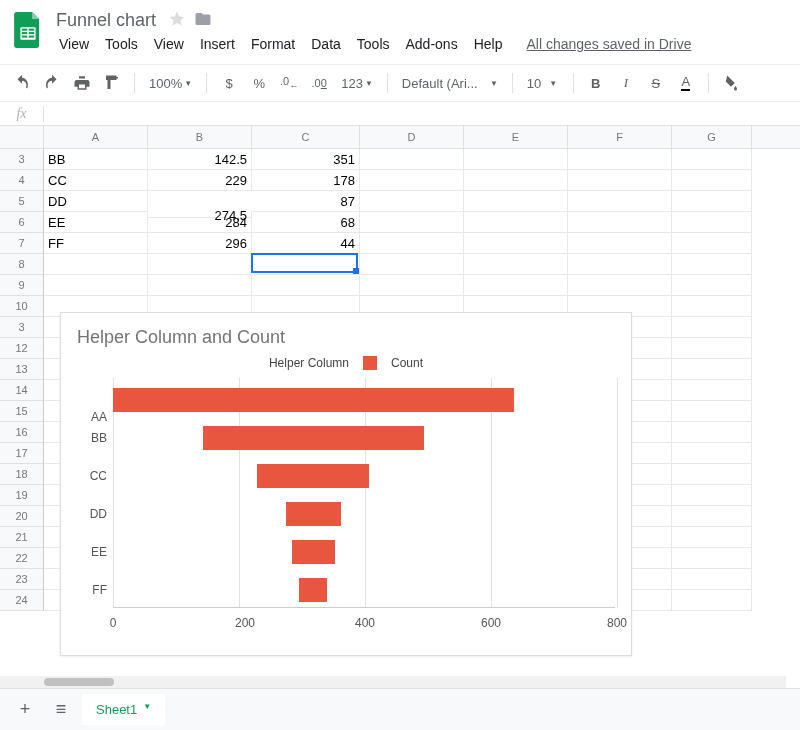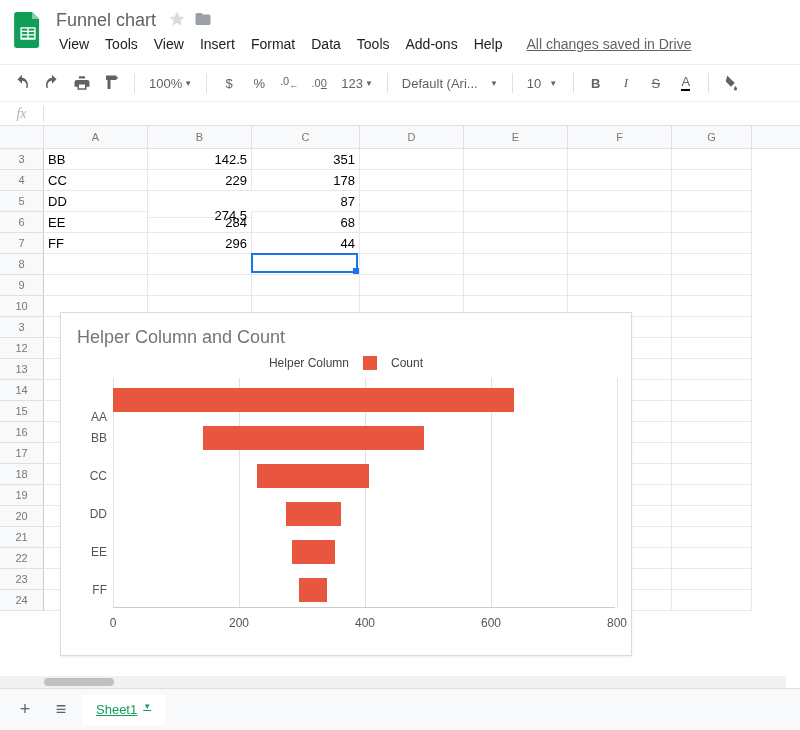--- a/index.html
+++ b/index.html
@@ -87,21 +87,21 @@
   .chart-plot { position: relative; margin: 0 16px 10px 16px; }
   .y-label { position: absolute; font-size: 12px; color: #555; text-align: right; width: 30px; transform: translateY(-50%); }
   .plot-area { position: absolute; left: 36px; right: 0; top: 0; bottom: 22px; }
   .gridline { position: absolute; top: 0; bottom: 0; width: 1px; background: #e0e0e0; }
   .axis-line { position: absolute; left: 0; right: 0; bottom: 0; height: 1px; background: #ccc; }
   .bar { position: absolute; height: 24px; background: #e8563f; }
   .x-label { position: absolute; bottom: 0; font-size: 12px; color: #555; transform: translateX(-50%); }
   
   .bottombar { position: absolute; bottom: 0; left: 0; right: 0; height: 42px; border-top: 1px solid #e0e0e0; display: flex; align-items: center; gap: 6px; padding: 0 10px; background: #f8f9fa; }
   .bb-btn { width: 30px; height: 30px; display: flex; align-items:center; justify-content:center; color:#5f6368; cursor:pointer; font-size:18px; }
-  .sheet-tab { background: #fff; border-top: 2px solid transparent; border-bottom: 2px solid transparent; padding: 6px 14px; display:flex; align-items:flex-start; gap:6px; color:#0f9d58; font-weight:500; font-size:13px; cursor:pointer;text-decoration:underline; }
+  .sheet-tab { background: #fff; border-top: 2px solid transparent; border-bottom: 2px solid transparent; padding: 6px 14px; display:flex; align-items:flex-start; gap:6px; color:#0f9d58; font-weight:500; font-size:13px; cursor:pointer; }
   .scroll-track { position:absolute; left:0; right:14px; bottom:42px; height:12px; background:#f1f1f1; }
   .scroll-thumb { position:absolute; left:44px; width:70px; top:2px; height:8px; background:#c0c0c0; border-radius:4px; }
 </style>
 </head>
 <body>
 
 <div class="titlebar">
   <div class="app-icon">
     <svg viewBox="0 0 40 52">
         <path fill="#0f9d58" d="M4 0h22l10 10v38a4 4 0 0 1-4 4H4a4 4 0 0 1-4-4V4a4 4 0 0 1 4-4z"></path>
@@ -468,21 +468,21 @@
         <div class="gridline" style="left: 504px;"></div>
         <div class="axis-line"></div>
         <div class="bar" style="top: 10px; left: 0px; width: 400.68px; height: 24px;"></div>
         <div class="bar" style="top: 48px; left: 89.775px; width: 221.13px; height: 24px;"></div>
         <div class="bar" style="top: 86px; left: 144.27px; width: 112.14px; height: 24px;"></div>
         <div class="bar" style="top: 124px; left: 172.935px; width: 54.81px; height: 24px;"></div>
         <div class="bar" style="top: 162px; left: 178.92px; width: 42.84px; height: 24px;"></div>
         <div class="bar" style="top: 200px; left: 186.48px; width: 27.72px; height: 24px;"></div>
       </div>
       <div class="x-label" style="left: 36px;">0</div>
-      <div class="x-label" style="left: 162px;">200</div>
+      <div class="x-label" style="left: 168px;">200</div>
       <div class="x-label" style="left: 288px;">400</div>
       <div class="x-label" style="left: 414px;">600</div>
       <div class="x-label" style="left: 540px;">800</div>
       <div class="y-label" style="left: 0px; top: 39px;">AA</div>
       <div class="y-label" style="left: 0px; top: 60px;">BB</div>
       <div class="y-label" style="left: 0px; top: 98px;">CC</div>
       <div class="y-label" style="left: 0px; top: 136px;">DD</div>
       <div class="y-label" style="left: 0px; top: 174px;">EE</div>
       <div class="y-label" style="left: 0px; top: 212px;">FF</div>
     </div>

